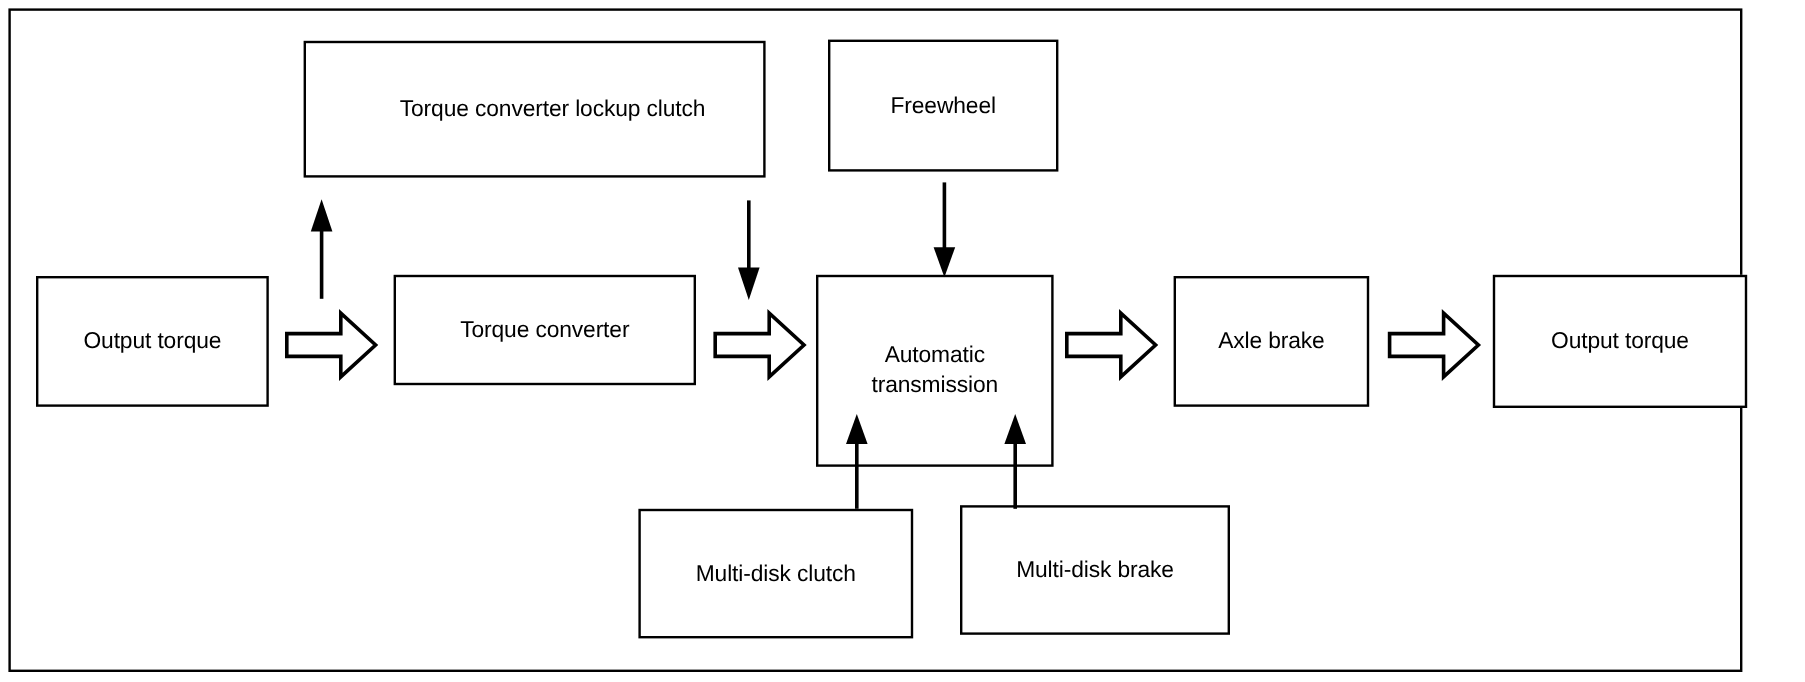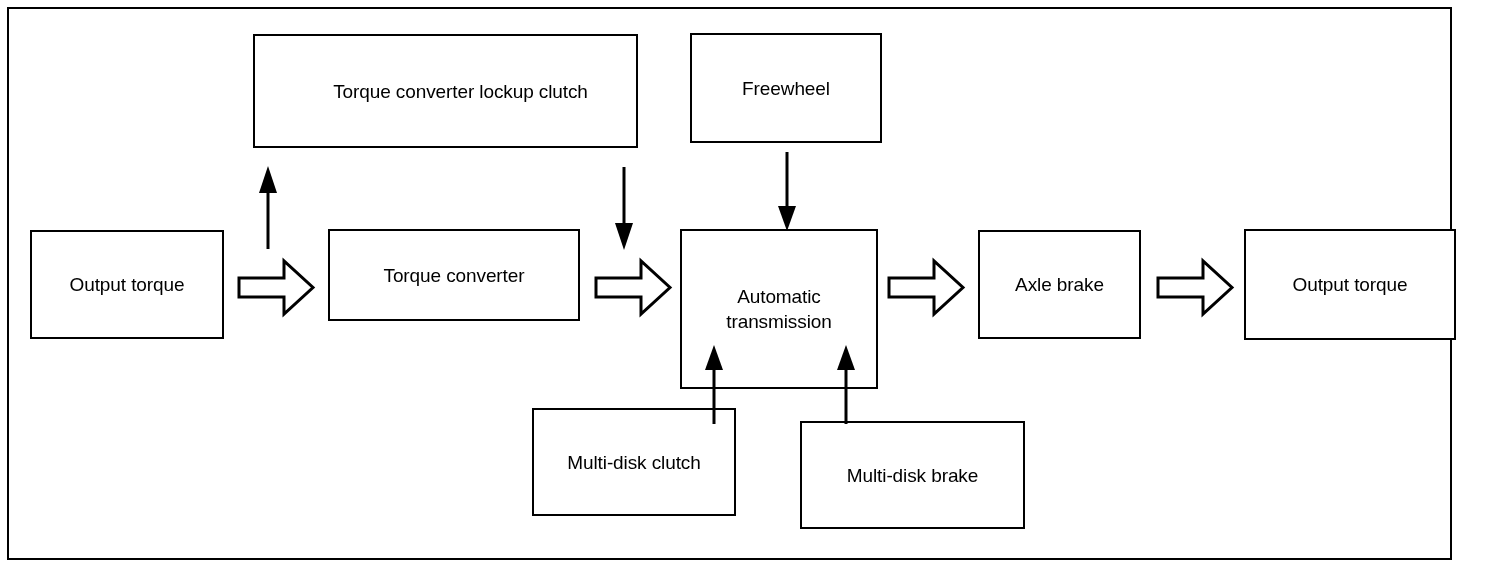--- a/index.html
+++ b/index.html
@@ -81,21 +81,21 @@
   </div>
 
   <div class="node-box" style="left:978px; top:230px; width:163px; height:109px;">
     <span class="node-label">Axle brake</span>
   </div>
 
   <div class="node-box" style="left:1244px; top:229px; width:212px; height:111px;">
     <span class="node-label">Output torque</span>
   </div>
 
-  <div class="node-box" style="left:532px; top:408px; width:204px; height:108px;">
+  <div class="node-box" style="left:532px; top:424px; width:229px; height:108px;">
     <span class="node-label">Multi-disk clutch</span>
   </div>
 
   <div class="node-box" style="left:800px; top:421px; width:225px; height:108px;text-align:center;">
     <span class="node-label">Multi-disk brake</span>
   </div>
 
   <div class="block-arrow" style="left:238px; top:260px; width:76px; height:55px;">
     <svg width="76" height="55" viewBox="0 0 76 55">
       <polygon points="1,18 46,18 46,1 75,27.5 46,54 46,37 1,37" fill="#ffffff" stroke="#000000" stroke-width="3" stroke-linejoin="miter"></polygon>

